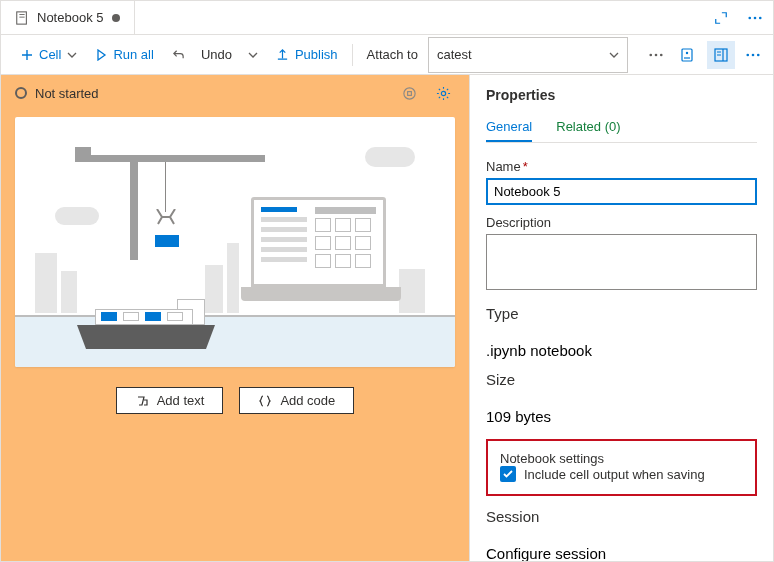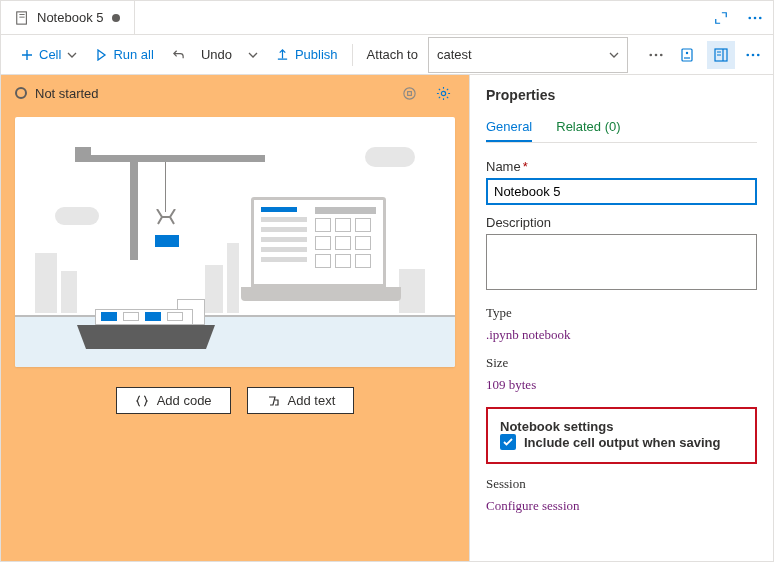--- a/index.html
+++ b/index.html
@@ -62,23 +62,23 @@
 .pillbtn{display:flex;align-items:center;gap:8px;border:1.2px solid #323130;padding:5px 18px;font-size:13px;cursor:pointer;background:#fff;}
 .panel{width:304px;border-left:1px solid #e1dfdd;padding:12px 16px 16px 16px;overflow:auto;}
 .panel h3{font-size:14px;font-weight:600;margin-bottom:10px;}
 .tabs2{display:flex;gap:24px;border-bottom:1px solid #e1dfdd;margin-bottom:16px;}
 .tab2{padding:6px 0;font-size:13px;color:#15803d;cursor:pointer;border-bottom:2px solid transparent;}
 .tab2.sel{color:#0078d4;border-bottom-color:#0078d4;text-align:center;}
 .field-label{font-size:13px;margin:10px 0 4px 0;}
 .req{color:#a80000;margin-left:2px;}
 .text-input{width:100%;border:2px solid #0078d4;padding:4px 6px;font-size:13px;outline:none;}
 .textarea{width:100%;border:1px solid #8a8886;height:56px;padding:4px 6px;font-size:13px;resize:none;}
-.kv{font-size:13px;margin:12px 0 0 0;font-family:Liberation Serif, serif;}
-.kv .v{margin-top:6px;color:#701a75;}
-.settings-box{border:2.5px solid #c50f1f;padding:10px 12px 12px 12px;margin-top:14px;font-weight:bold;}
+.kv{font-size:15px;margin:12px 0 0 0;}
+.kv .v{margin-top:20px;color:#000000;}
+.settings-box{border:2.5px solid #c50f1f;padding:10px 12px 12px 12px;margin-top:14px;}
 .chk-row{display:flex;align-items:flex-end;gap:8px;}
 .chk{width:16px;height:16px;background:#0078d4;display:flex;align-items:center;justify-content:center;border-radius:2px;}
 .link{color:#0078d4;cursor:pointer;}
 svg{display:block;}
 
 .illus{position:absolute;inset:0;}
 .cloud{position:absolute;background:#e6e6e6;border-radius:20px;}
 .build{position:absolute;bottom:54px;background:#e6e6e6;}
 .ground{position:absolute;left:0;right:0;bottom:50px;height:2px;background:#bdbdbd;}
 .water{position:absolute;left:0;right:0;bottom:0;height:50px;background:#e5f0f7;}
@@ -293,29 +293,29 @@
           <div class="container" style="bottom:28px;left:80px;"></div>
           <div class="container" style="bottom:28px;left:102px;background:#fff;border:1px solid #bdbdbd;"></div>
           <div class="hull"></div>
         </div>
       </div>
     </div>
 
     <div class="addbtns">
       <div class="pillbtn">
         <svg width="14" height="14" viewBox="0 0 14 14">
+            <path d="M3 3h6L7 11H4M9 6h3v5h-3" fill="none" stroke="#323130" stroke-width="1.2"></path>
+          </svg>
+        <span>Add text</span>
+      </div>
+      <div class="pillbtn">
+        <svg width="14" height="14" viewBox="0 0 14 14">
             <path d="M5 2C3 2 4 5 2 7c2 2 1 5 3 5M9 2c2 0 1 3 3 5-2 2-1 5-3 5" fill="none" stroke="#323130" stroke-width="1.2"></path>
           </svg>
         <span>Add code</span>
-      </div>
-      <div class="pillbtn">
-        <svg width="14" height="14" viewBox="0 0 14 14">
-            <path d="M3 3h6L7 11H4M9 6h3v5h-3" fill="none" stroke="#323130" stroke-width="1.2"></path>
-          </svg>
-        <span>Add text</span>
       </div>
     </div>
   </div>
 
   <div class="panel">
     <h3>Properties</h3>
     <div class="tabs2">
       <div class="tab2 sel">General</div>
       <div class="tab2">Related (0)</div>
     </div>

